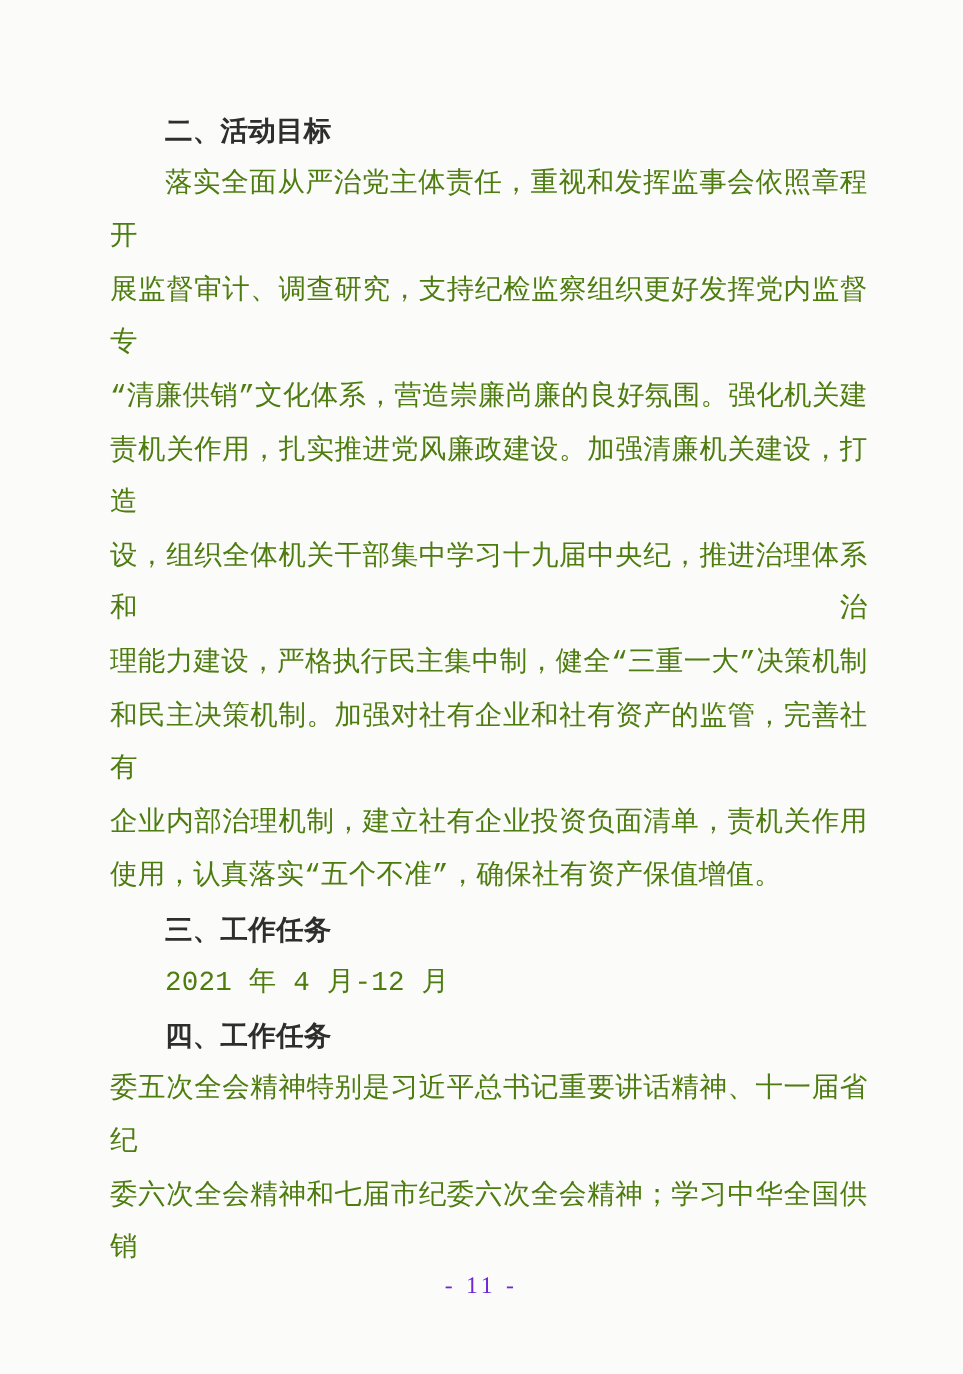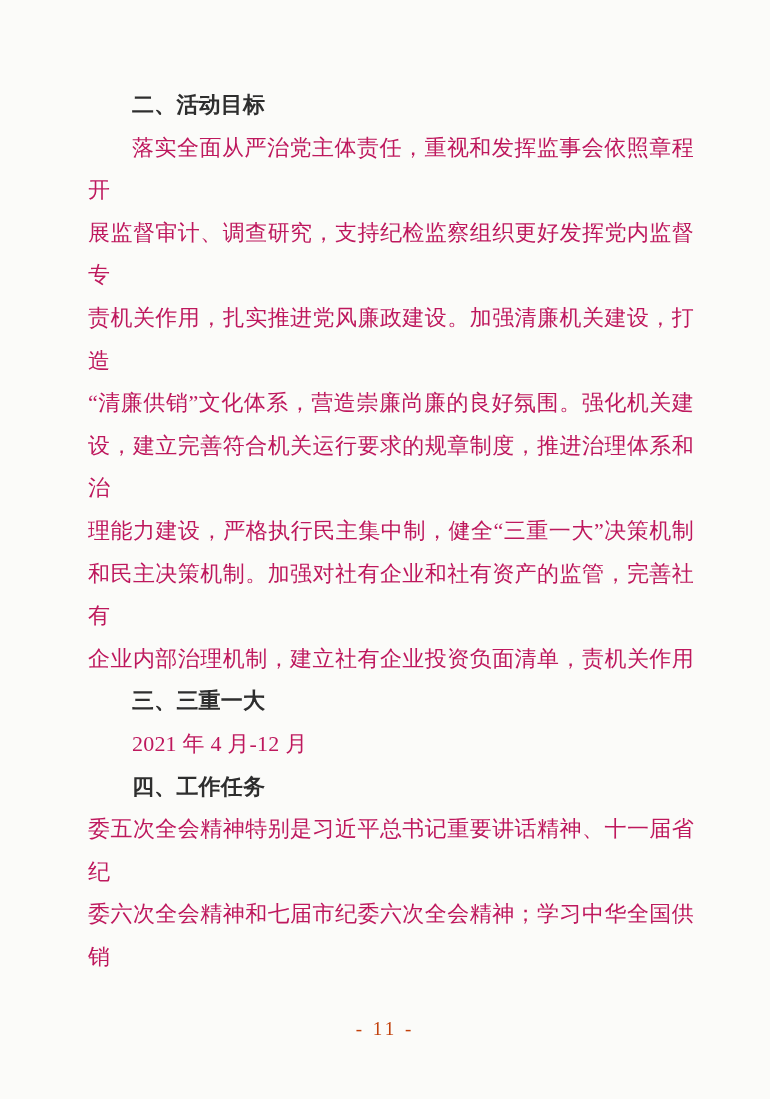--- a/index.html
+++ b/index.html
@@ -26,22 +26,22 @@
     top: 84px;
     width: 606px;
   }
   .line {
     font-size: 22px;
     line-height: 42.6px;
     white-space: pre-wrap;
     letter-spacing: 0.2px;
   }
   .line.body {
-    font-family: Liberation Serif, serif;
-    color: #be185d;
+    font-family: Liberation Mono, monospace;
+    color: #4d7c0f;
   }
   .line.heading {
     font-family: "Liberation Sans", "DejaVu Sans", sans-serif;
     font-weight: 700;
     color: #2e2e2e;
   }
   .line.indent {
     text-indent: 2em;
   }
   .line.justify {
@@ -50,38 +50,39 @@
   }
   .footer {
     position: absolute;
     left: 0;
     top: 1012px;
     width: 770px;
     text-align: center;
     font-family: "Liberation Serif", "DejaVu Serif", serif;
     font-size: 19px;
     line-height: 34px;
-    color: #c2410c;
+    color: #6d28d9;
     letter-spacing: 3px;
   }
 </style>
 </head>
 <body>
 
 <div class="page">
   <div class="content">
       <div class="line heading indent">二、活动目标</div>
       <div class="line body indent justify">落实全面从严治党主体责任，重视和发挥监事会依照章程开</div>
       <div class="line body justify">展监督审计、调查研究，支持纪检监察组织更好发挥党内监督专</div>
+      <div class="line body justify">“清廉供销”文化体系，营造崇廉尚廉的良好氛围。强化机关建</div>
       <div class="line body justify">责机关作用，扎实推进党风廉政建设。加强清廉机关建设，打造</div>
-      <div class="line body justify">“清廉供销”文化体系，营造崇廉尚廉的良好氛围。强化机关建</div>
-      <div class="line body justify">设，建立完善符合机关运行要求的规章制度，推进治理体系和治</div>
+      <div class="line body justify">设，组织全体机关干部集中学习十九届中央纪，推进治理体系和治</div>
       <div class="line body justify">理能力建设，严格执行民主集中制，健全“三重一大”决策机制</div>
       <div class="line body justify">和民主决策机制。加强对社有企业和社有资产的监管，完善社有</div>
       <div class="line body justify">企业内部治理机制，建立社有企业投资负面清单，责机关作用</div>
-      <div class="line heading indent">三、三重一大</div>
+      <div class="line body">使用，认真落实“五个不准”，确保社有资产保值增值。</div>
+      <div class="line heading indent">三、工作任务</div>
       <div class="line body indent">2021 年 4 月-12 月</div>
       <div class="line heading indent">四、工作任务</div>
       <div class="line body justify">委五次全会精神特别是习近平总书记重要讲话精神、十一届省纪</div>
       <div class="line body justify">委六次全会精神和七届市纪委六次全会精神；学习中华全国供销</div>
     </div>
   <div class="footer">- 11 -</div>
 </div>
 
 </body></html>

